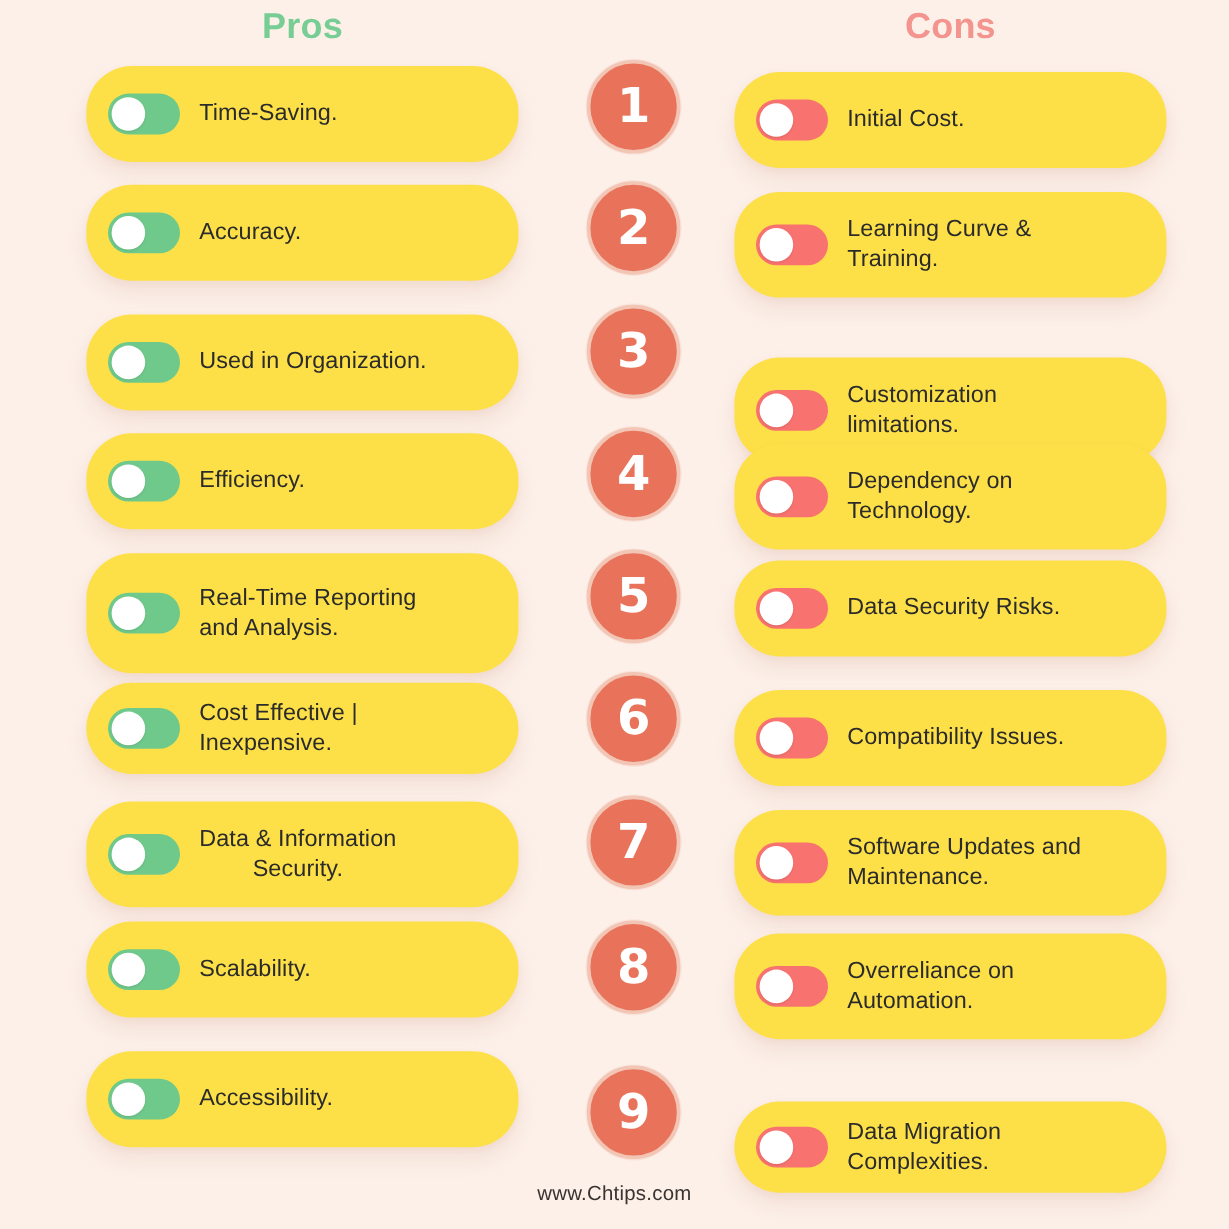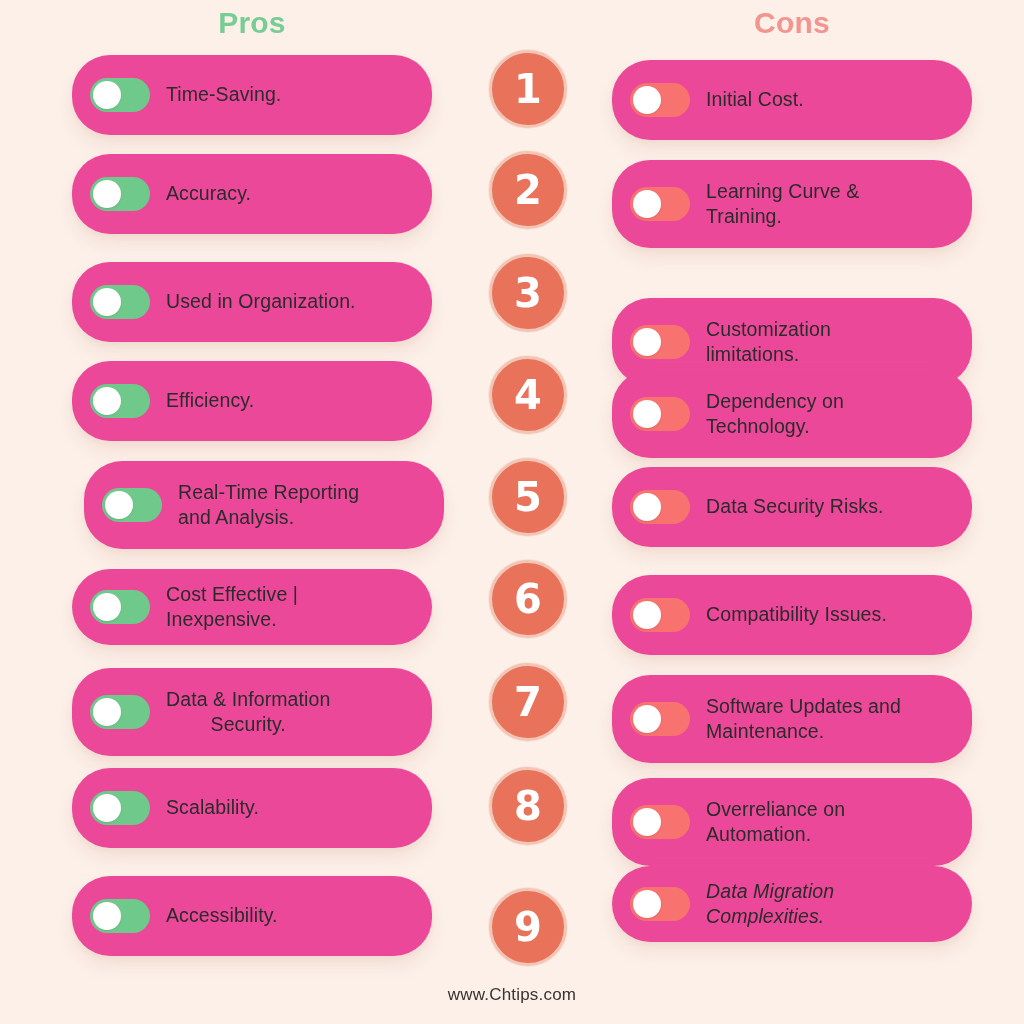--- a/index.html
+++ b/index.html
@@ -62,21 +62,21 @@
     position: absolute;
     top: 50px;
     left: 462px;
     width: 126px;
   }
 
   
   .card {
     position: relative;
     box-sizing: border-box;
-    background: #ec4899;
+    background: #fde047;
     border-radius: 38px;
     box-shadow: 0 10px 16px rgba(214, 168, 148, 0.22),
                 0 2px 5px rgba(214, 168, 148, 0.12);
     display: flex;
     align-items: center;
     padding: 0 16px 0 18px;
     min-height: 76px;
   }
 
   
@@ -169,21 +169,21 @@
           <div class="knob"></div>
         </div>
         <div class="card-label">Used in Organization.</div>
       </div>
       <div class="card" style="position: absolute; top: 311px; left: 0px; width: 360px; height: 80px;">
         <div class="toggle on-green">
           <div class="knob"></div>
         </div>
         <div class="card-label">Efficiency.</div>
       </div>
-      <div class="card" style="position: absolute; top: 411px; left: 12px; width: 360px; height: 88px;">
+      <div class="card" style="position: absolute; top: 411px; left: 0px; width: 360px; height: 100px;">
         <div class="toggle on-green">
           <div class="knob"></div>
         </div>
         <div class="card-label">Real-Time Reporting
 and Analysis.</div>
       </div>
       <div class="card" style="position: absolute; top: 519px; left: 0px; width: 360px; height: 64px;">
         <div class="toggle on-green">
           <div class="knob"></div>
         </div>
@@ -270,21 +270,21 @@
         <div class="card-label">Software Updates and
 Maintenance.</div>
       </div>
       <div class="card" style="position: absolute; top: 728px; left: 0px; width: 360px; height: 88px;">
         <div class="toggle on-red">
           <div class="knob"></div>
         </div>
         <div class="card-label">Overreliance on
 Automation.</div>
       </div>
-      <div class="card" style="position: absolute; top: 816px; left: 0px; width: 360px; height: 68px; font-style: italic;">
+      <div class="card" style="position: absolute; top: 868px; left: 0px; width: 360px; height: 68px;">
         <div class="toggle on-red">
           <div class="knob"></div>
         </div>
         <div class="card-label">Data Migration
 Complexities.</div>
       </div>
     </div>
 
   <div class="footer">www.Chtips.com</div>
 

